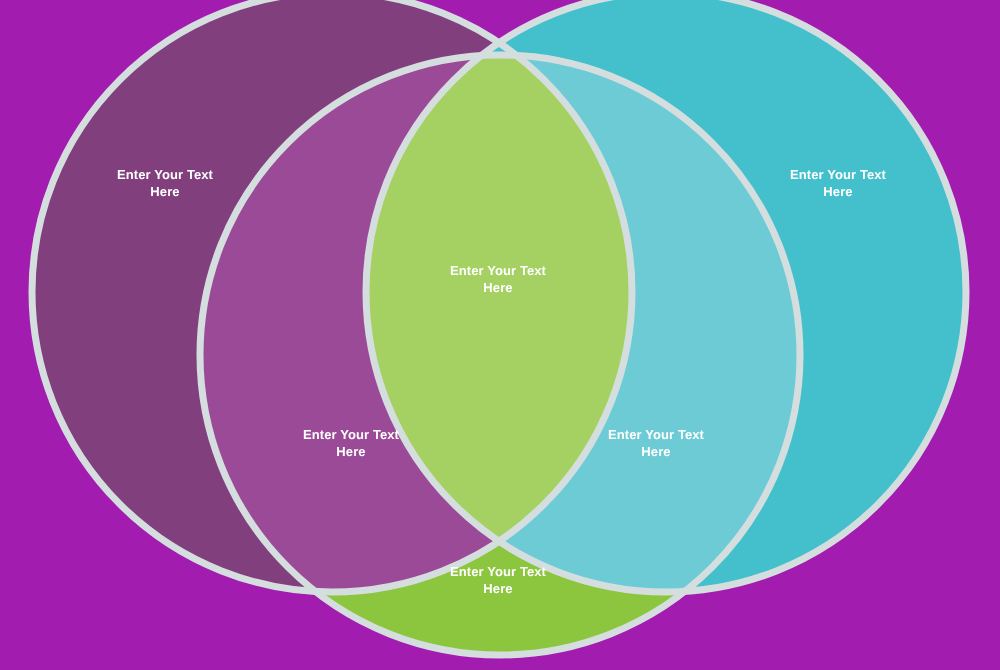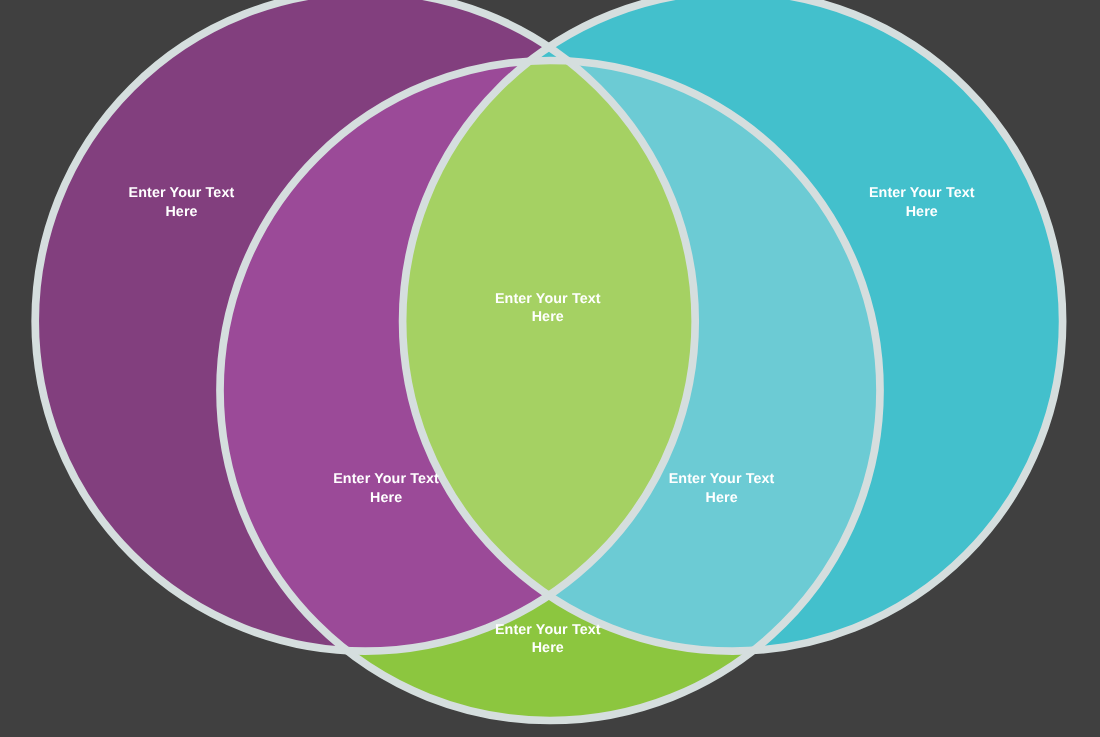--- a/index.html
+++ b/index.html
@@ -40,21 +40,21 @@
     letter-spacing: 0.1px;
     transform: translate(-50%, -50%);
     width: 160px;
     pointer-events: none;
     text-rendering: geometricPrecision;
   }
 </style>
 </head>
 <body style="background: rgb(0, 0, 0);">
 
-<div id="venn-stage" style="background: #404040;">
+<div id="venn-stage" style="background: #a21caf;">
 
   <svg id="venn-svg" viewBox="0 0 1000 670">
     <defs>
 
       <clipPath id="clip-left">
           <circle id="cl-left" cx="332" cy="292" r="300"></circle>
         </clipPath>
       <clipPath id="clip-right">
           <circle id="cl-right" cx="666" cy="292" r="300"></circle>
         </clipPath>

